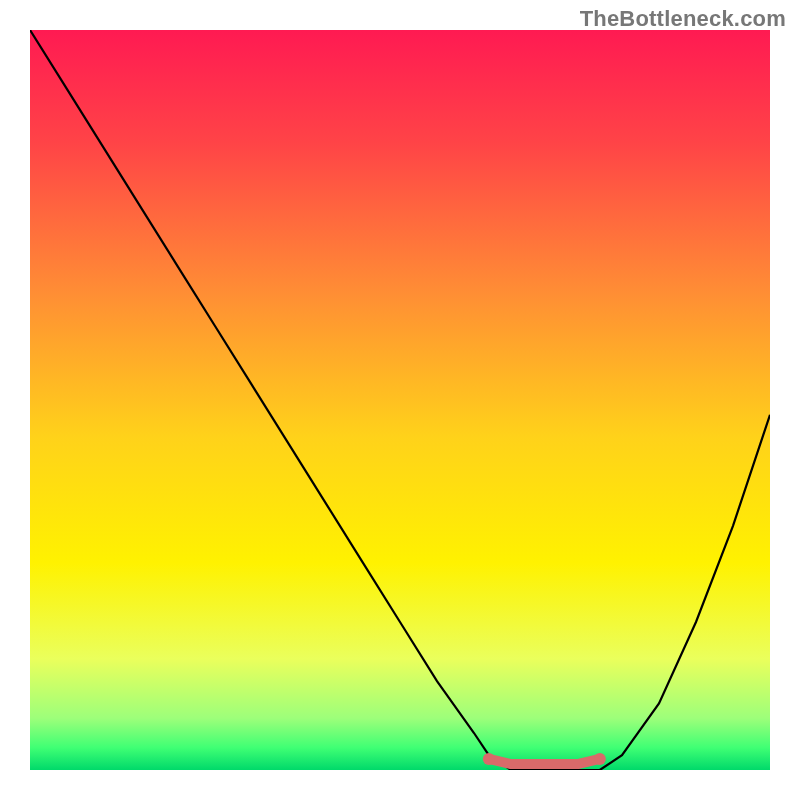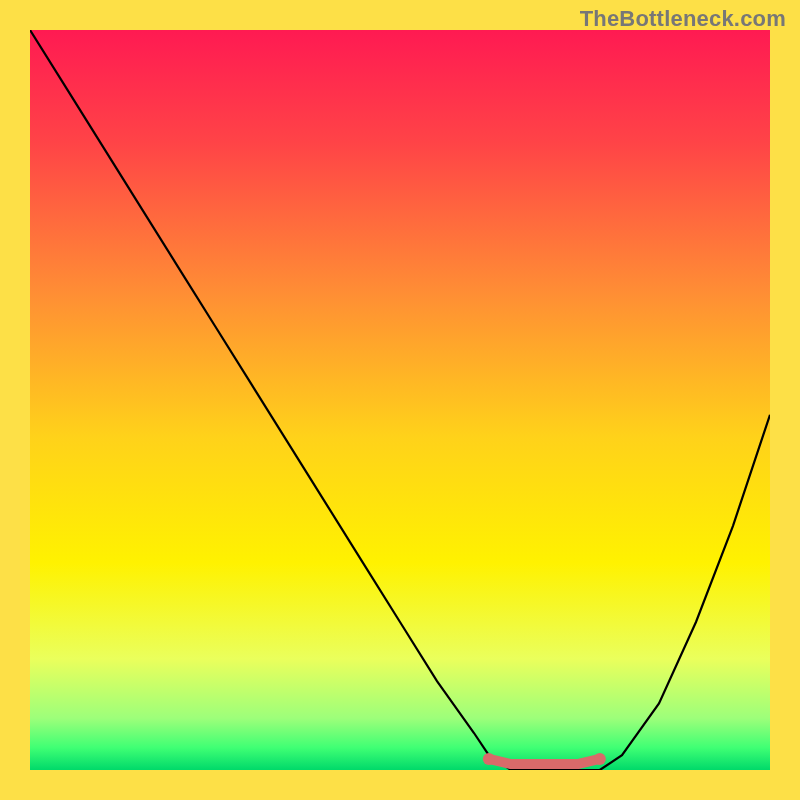--- a/index.html
+++ b/index.html
@@ -8,21 +8,21 @@
     background: #000;
     width: 800px;
     height: 800px;
     overflow: hidden;
     font-family: Arial, Helvetica, sans-serif;
   }
   .frame {
     position: relative;
     width: 800px;
     height: 800px;
-    background: #fde047;
+    background: #ffffff;
   }
   .watermark {
     position: absolute;
     top: 6px;
     right: 14px;
     color: #777;
     font-size: 22px;
     font-weight: 600;
     letter-spacing: 0.2px;
     z-index: 5;

